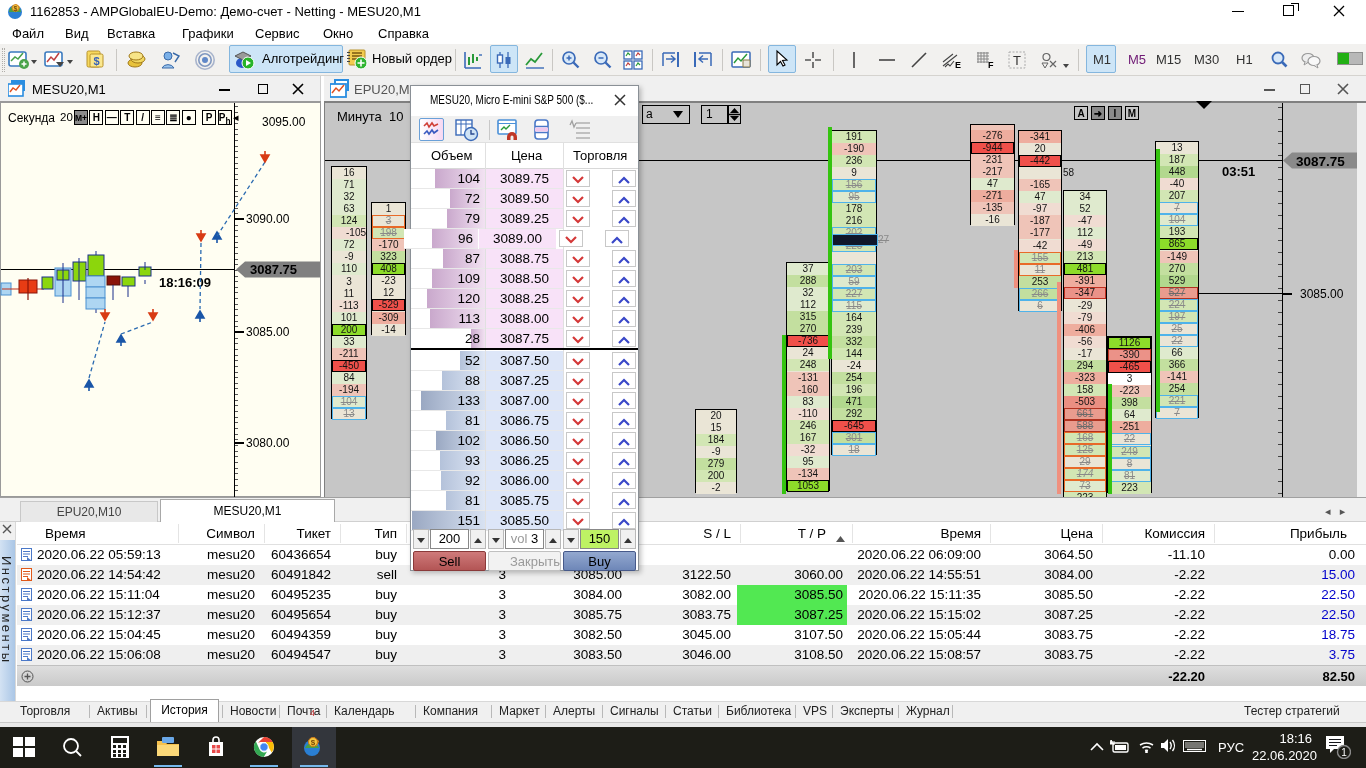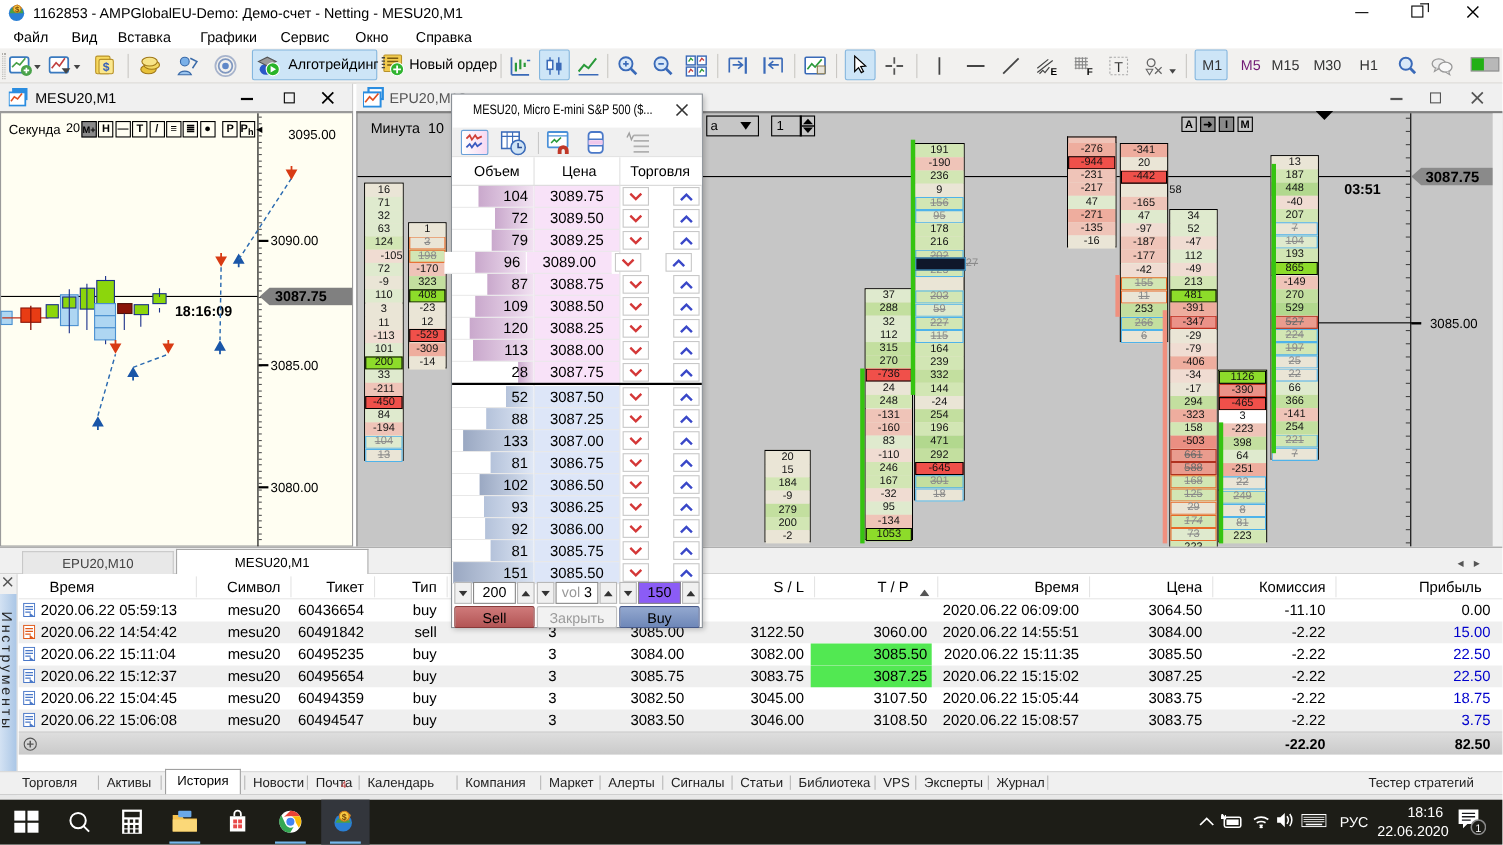--- a/index.html
+++ b/index.html
@@ -571,21 +571,21 @@
     <div class="fpc" style="top:24.1px;height:12.05px;background:#f0dcd2;">-47</div>
     <div class="fpc" style="top:36.2px;height:12.05px;background:#dfeace;">112</div>
     <div class="fpc" style="top:48.2px;height:12.05px;background:#f0dcd2;">-49</div>
     <div class="fpc" style="top:60.2px;height:12.05px;background:#d2e6b4;">213</div>
     <div class="fpc" style="top:72.3px;height:12.05px;background:#8ddc2a;box-shadow:inset 0 0 0 1px #000;">481</div>
     <div class="fpc" style="top:84.4px;height:12.05px;background:#eead9e;">-391</div>
     <div class="fpc" style="top:96.4px;height:12.05px;background:#eb9288;box-shadow:inset 0 0 0 1px #c03020;">-347</div>
     <div class="fpc" style="top:108.5px;height:12.05px;background:#eae5d6;">-29</div>
     <div class="fpc" style="top:120.5px;height:12.05px;background:#f0dcd2;">-79</div>
     <div class="fpc" style="top:132.6px;height:12.05px;background:#eead9e;">-406</div>
-    <div class="fpc" style="top:144.6px;height:12.05px;background:#f0dcd2;">-34</div>
+    <div class="fpc" style="top:144.6px;height:12.05px;background:#f0dcd2;">-56</div>
     <div class="fpc" style="top:156.7px;height:12.05px;background:#eae5d6;">-17</div>
     <div class="fpc" style="top:168.7px;height:12.05px;background:#c3df9f;">294</div>
     <div class="fpc" style="top:180.8px;height:12.05px;background:#eead9e;">-323</div>
     <div class="fpc" style="top:192.8px;height:12.05px;background:#d2e6b4;">158</div>
     <div class="fpc" style="top:204.9px;height:12.05px;background:#ea8f82;">-503</div>
     <div class="fpc" style="top:216.9px;height:12.05px;background:#e99c8e;box-shadow:inset 0 0 0 1px #b03220;color:#6a6a6a;text-decoration:line-through;">661</div>
     <div class="fpc" style="top:229.0px;height:12.05px;background:#e99c8e;box-shadow:inset 0 0 0 1px #b03220;color:#6a6a6a;text-decoration:line-through;">588</div>
     <div class="fpc" style="top:241.0px;height:12.05px;background:#d2e6b4;box-shadow:inset 0 0 0 1px #e86a28;color:#8a8a8a;text-decoration:line-through;">168</div>
     <div class="fpc" style="top:253.1px;height:12.05px;background:#d2e6b4;box-shadow:inset 0 0 0 1px #e86a28;color:#8a8a8a;text-decoration:line-through;">125</div>
     <div class="fpc" style="top:265.1px;height:12.05px;background:#eae5d6;box-shadow:inset 0 0 0 1px #e86a28;color:#8a8a8a;text-decoration:line-through;">29</div>
@@ -878,27 +878,27 @@
         </svg></div>
       <div style="position:absolute;left:17px;top:0;width:39px;height:20px;background:#fff;border:1px solid #888;font-size:13px;text-align:center;line-height:18px"><span style="color:#999">vol</span> 3</div>
       <div style="position:absolute;left:57px;top:0;width:16px;height:20px;background:#f0f0f0;border:1px solid #b8b8b8"><svg width="8" height="6" style="margin:7px 0 0 3px">
           <path d="M0 5 h8 l-4 -5z" fill="#333"></path>
         </svg></div>
     </div>
 <div class="abs" style="left:563px;top:529px;width:73px;height:20px">
       <div style="position:absolute;left:0;top:0;width:16px;height:20px;background:#f0f0f0;border:1px solid #b8b8b8"><svg width="8" height="6" style="margin:7px 0 0 3px">
           <path d="M0 0 h8 l-4 5z" fill="#333"></path>
         </svg></div>
-      <div style="position:absolute;left:17px;top:0;width:39px;height:20px;background:#8b5cf6;border:1px solid #888;font-size:13px;text-align:center;line-height:18px">150</div>
+      <div style="position:absolute;left:17px;top:0;width:39px;height:20px;background:#bef264;border:1px solid #888;font-size:13px;text-align:center;line-height:18px">150</div>
       <div style="position:absolute;left:57px;top:0;width:16px;height:20px;background:#f0f0f0;border:1px solid #b8b8b8"><svg width="8" height="6" style="margin:7px 0 0 3px">
           <path d="M0 5 h8 l-4 -5z" fill="#333"></path>
         </svg></div>
     </div>
 <div class="abs" style="left:413px;top:551px;width:73px;height:20px;background:linear-gradient(#cf7a7a,#b35555);border:1px solid #8a3a3a;border-radius:2px;font-size:13px;text-align:center;line-height:19px;color:#000">Sell</div>
-<div class="abs" style="left:488px;top:551px;width:73px;height:20px;background:#f2f2f2;border:1px solid #c0c0c0;border-radius:2px;font-size:13px;text-align:center;line-height:19px;color:#9a9a9a">Закрыть</div>
+<div class="abs" style="left:488px;top:551px;width:73px;height:20px;background:#f2f2f2;border:1px solid #c0c0c0;border-radius:2px;font-size:13px;text-align:right;line-height:19px;color:#9a9a9a">Закрыть</div>
 <div class="abs" style="left:563px;top:551px;width:73px;height:20px;background:linear-gradient(#93a8cf,#6e87b8);border:1px solid #46598a;border-radius:2px;font-size:13px;text-align:center;line-height:19px;color:#000">Buy</div>
 </div>
 <div class="abs" style="left:0;top:497px;width:1366px;height:25px;background:#f0f0f0;border-top:1px solid #a0a0a0;border-bottom:1px solid #d0d0d0"></div>
 <div class="abs" style="left:20px;top:501px;width:138px;height:21px;background:#e8e8e8;border:1px solid #c8c8c8;border-bottom:none;font-size:12px;color:#444;text-align:center;line-height:20px">EPU20,M10</div>
 <div class="abs" style="left:160px;top:499px;width:175px;height:23px;background:#fff;border:1px solid #a8a8a8;border-bottom:none;font-size:12px;color:#000;text-align:center;line-height:22px">MESU20,M1</div>
 <div class="abs" style="left:1325px;top:505px;font-size:11px;color:#555">◂&nbsp;&nbsp;&nbsp;▸</div>
 <div class="abs" style="left:0;top:522px;width:1366px;height:179px;background:#fff"></div>
 <div class="abs" style="left:0;top:522px;width:16px;height:179px;background:#f0f0f0;border-right:1px solid #d8d8d8"></div>
 <div class="abs" style="left:0;top:540px;width:15px;height:183px;background:linear-gradient(90deg,#d3e2f3,#aac6e6)"></div>
 <svg class="abs" style="left:2px;top:524px" width="10" height="10">

